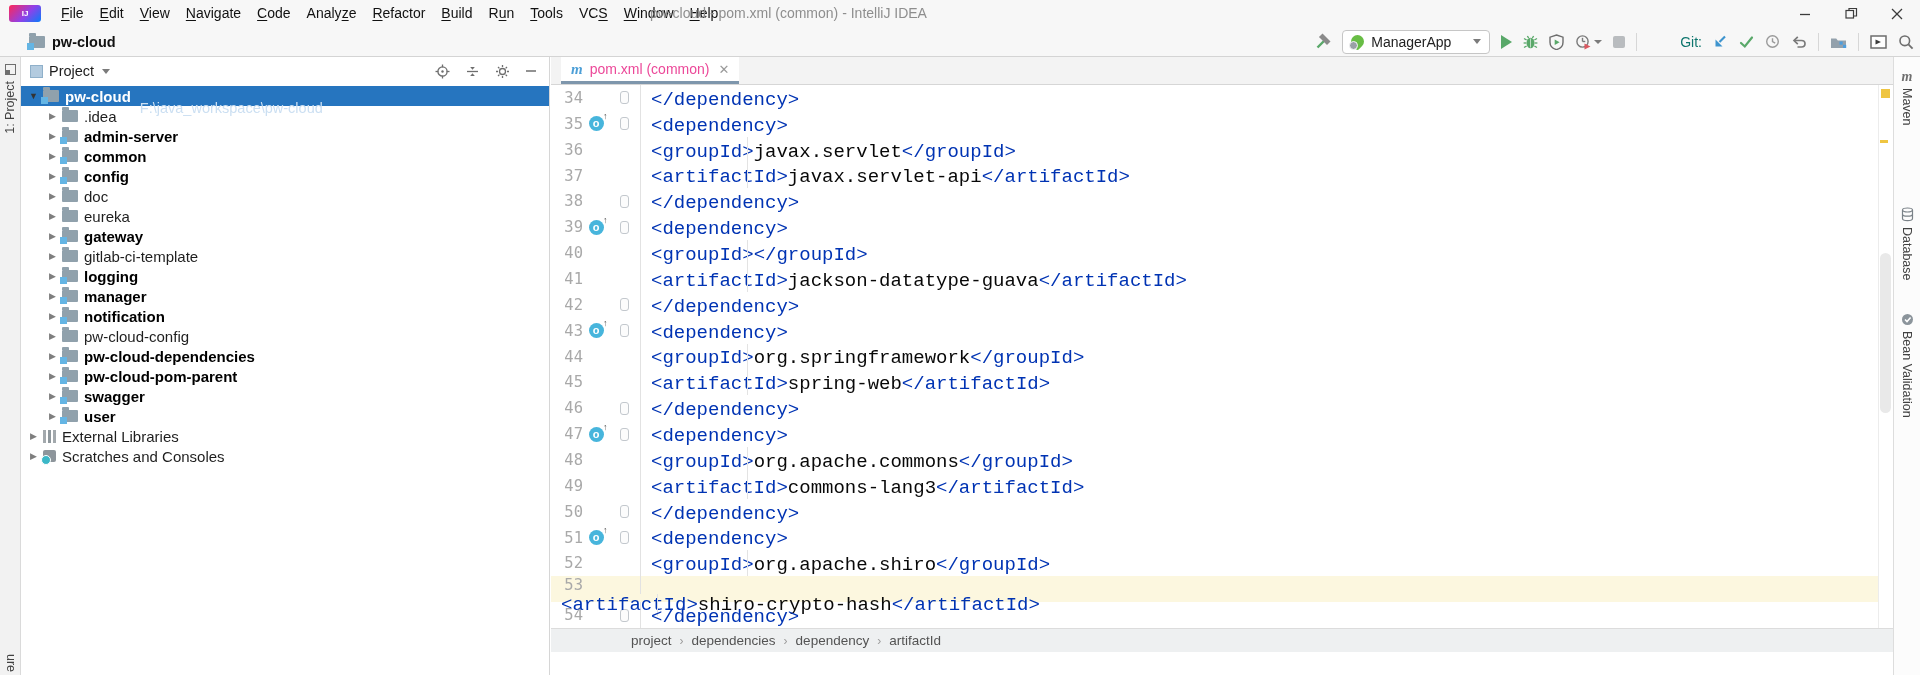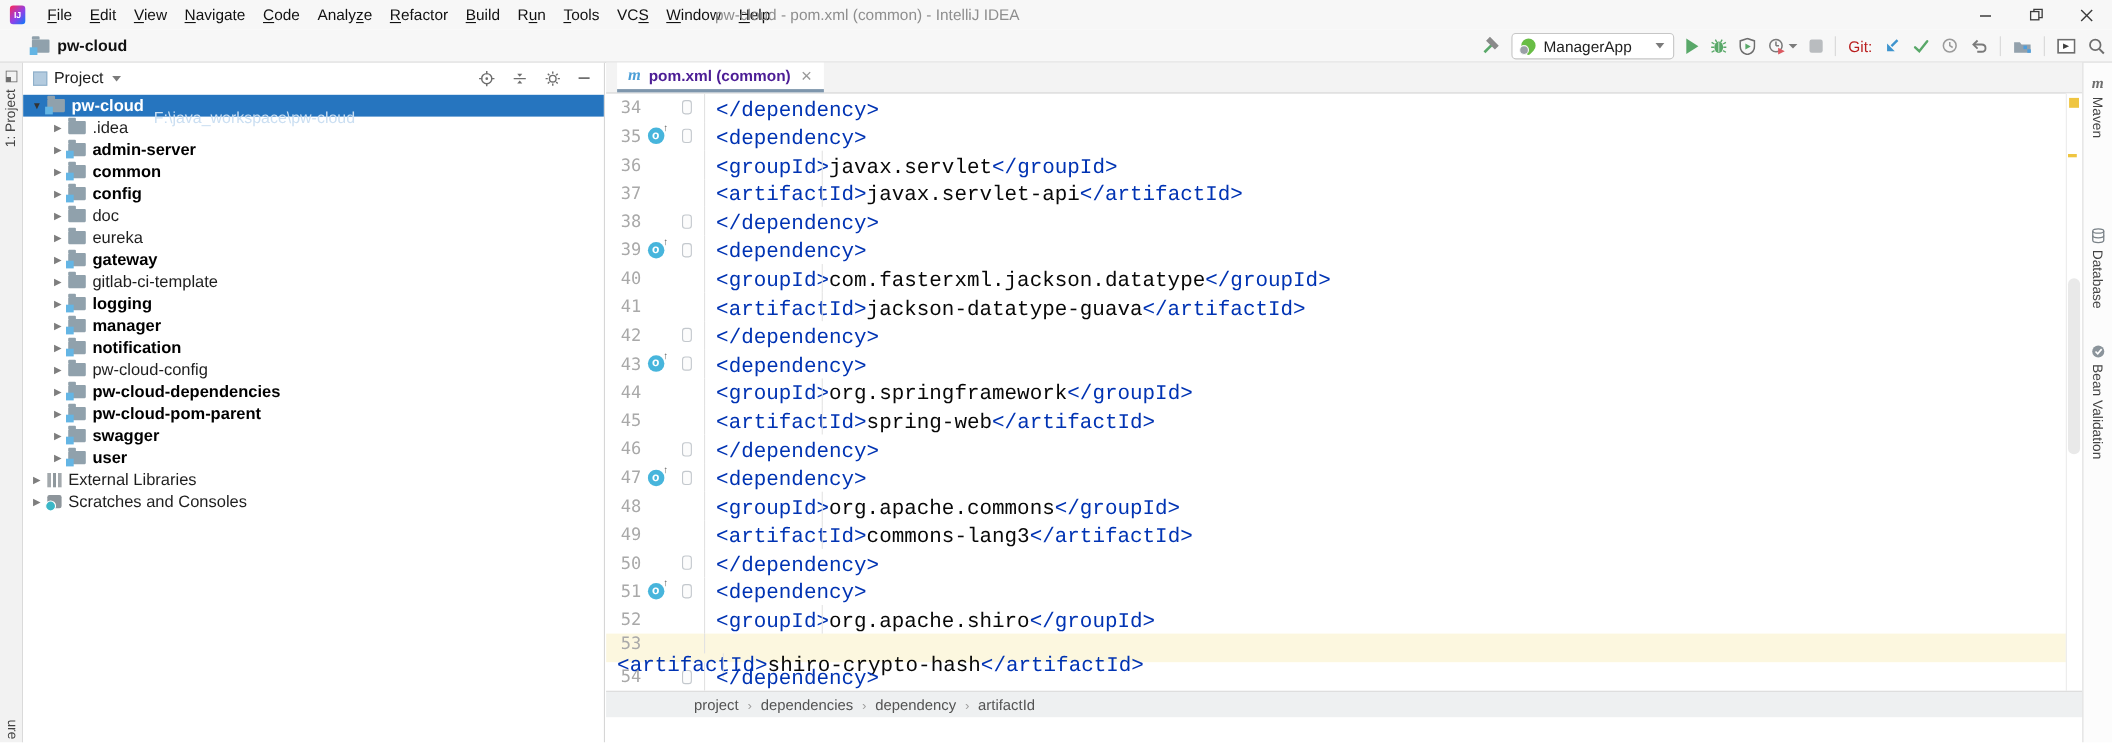--- a/index.html
+++ b/index.html
@@ -1,21 +1,21 @@
 <!DOCTYPE html>
 <html><head>
 <meta charset="utf-8">
 <style>
   html,body{margin:0;padding:0;}
   body{width:1920px;height:675px;position:relative;overflow:hidden;background:#fff;
        font-family:"Liberation Sans",sans-serif;color:#1a1a1a;}
   svg{display:block}
   
   .titlebar{position:absolute;top:0;left:0;right:0;height:27px;background:#f7f7f7;display:flex;align-items:center;}
-  .ijlogo{width:14px;height:17px;margin-left:9px;border-radius:3px;flex:none;
+  .ijlogo{width:32px;height:17px;margin-left:9px;border-radius:3px;flex:none;
           background:linear-gradient(135deg,#fe2857,#8f41e9 55%,#087cfa);
           color:#fff;font-size:8px;font-weight:bold;display:flex;align-items:center;justify-content:center;}
   .menus{display:flex;margin-left:12px;}
   .menu-item{padding:0 8px;font-size:14px;color:#111;line-height:27px;cursor:default;}
   .menu-item u{text-underline-offset:2px;}
   .wtitle{position:absolute;left:650px;top:0;line-height:27px;font-size:14px;color:#8e8e8e;white-space:nowrap;}
   .wctrls{position:absolute;right:0;top:0;height:27px;display:flex;}
   .wc{width:46px;height:27px;display:flex;align-items:center;justify-content:center;}
   
   .toolbar{position:absolute;top:27px;left:0;right:0;height:29px;background:#f7f7f7;border-bottom:1px solid #d4d4d4;}
@@ -25,21 +25,21 @@
   .tbtn{display:flex;align-items:center;justify-content:center;}
   .combo{height:22px;background:#fff;border:1px solid #c6c6c6;border-radius:4px;display:flex;align-items:center;
          padding:0 8px;gap:7px;min-width:130px;}
   .combo .cname{font-size:14px;color:#222;}
   .caret{width:0;height:0;border-left:4px solid transparent;border-right:4px solid transparent;border-top:5px solid #7b7b7b;margin-left:auto;}
   .leafwrap{position:relative;width:13px;height:13px;flex:none;}
   .leaf{position:absolute;inset:0;background:#68BD45;border-radius:50% 50% 50% 2px;transform:rotate(-45deg);}
   .leafgear{position:absolute;left:-2px;bottom:-2px;width:7px;height:7px;border-radius:50%;background:#9aa0a6;border:1px solid #f7f7f7;}
   .runplay{width:0;height:0;border-top:7px solid transparent;border-bottom:7px solid transparent;border-left:11px solid #59A869;}
   .stopsq{width:12px;height:12px;background:#b9bcbf;border-radius:2px;}
-  .gittext{font-size:14px;color:#b91c1c;}
+  .gittext{font-size:14px;color:#0f766e;margin-left:32px;}
   .tdivider{width:1px;height:18px;background:#d7d7d7;}
   
   .main{position:absolute;top:57px;left:0;right:0;bottom:0;}
   
   .lstripe{position:absolute;left:0;top:0;bottom:0;width:21px;background:#f2f2f2;border-right:1px solid #dadada;box-sizing:border-box;}
   .lstripe .twicon{position:absolute;left:5px;top:7px;}
   .vtext-up{writing-mode:vertical-rl;transform:rotate(180deg);font-size:12.5px;color:#424242;}
   .vtext-down{writing-mode:vertical-rl;font-size:12.5px;color:#424242;}
   .lstripe-top-label{position:absolute;left:3px;top:24px;}
   .lstripe-bottom-label{position:absolute;left:4px;bottom:3px;}
@@ -67,21 +67,21 @@
   .tlabel{color:#1e1e1e;}
   .tlabel.b{font-weight:bold;color:#000;}
   .trow.sel .tlabel{color:#fff;}
   .tpath{margin-left:9px;color:#cbdff2;font-size:14.5px;margin-top:24px;}
   
   .editor{position:absolute;left:551px;top:0;right:27px;bottom:0;background:#fff;}
   .tabbar{height:27px;background:#f3f3f3;border-bottom:1px solid #d6d6d6;display:flex;}
   .tab{margin-left:10px;height:27px;box-sizing:border-box;background:#fff;display:flex;align-items:center;
        padding:0 10px;gap:7px;border-bottom:3px solid #7e96ac;}
   .tab .mico{color:#4d9fd7;font-style:italic;font-weight:bold;font-size:15px;font-family:"Liberation Serif",serif;}
-  .tab .ttl{font-size:14px;color:#4c1d95;font-weight:bold;}
+  .tab .ttl{font-size:14px;color:#ec4899;}
   .tab .tx{color:#9a9a9a;font-size:13px;margin-left:2px;}
   .codewrap{position:absolute;top:28px;left:0;right:0;bottom:47px;overflow:hidden;}
   .cl{height:25.86px;display:flex;align-items:center;font-family:"DejaVu Sans Mono",monospace;font-size:19px;white-space:pre;}
   .cl.hl{background:#FCF7DF;flex-direction:column;}
   .gut{width:90px;flex:none;align-self:stretch;display:flex;align-items:center;border-right:1px solid #e2e2e2;box-sizing:border-box;}
   .ln{width:32px;text-align:right;color:#a9a9a9;font-size:15.5px;flex:none;}
   .islot{width:26px;flex:none;display:flex;justify-content:center;}
   .fslot{width:30px;flex:none;display:flex;justify-content:center;}
   .gi{width:15px;height:15px;border-radius:50%;background:#47B5DC;color:#fff;font-size:11px;line-height:14px;text-align:center;
       font-weight:bold;font-family:"Liberation Sans",sans-serif;position:relative;}
@@ -421,21 +421,21 @@
         <span class="tx">✕</span>
       </div>
     </div>
     <div class="codewrap" id="codewrap">
         <div class="cl"><div class="gut"><span class="ln">34</span><span class="islot"></span><span class="fslot"><span class="fm c"></span></span></div><div class="ctext">        <span class="tk-tag">&lt;/dependency&gt;</span></div></div>
         <div class="cl"><div class="gut"><span class="ln">35</span><span class="islot"><span class="gi">o</span></span><span class="fslot"><span class="fm o"></span></span></div><div class="ctext">        <span class="tk-tag">&lt;dependency&gt;</span></div></div>
         <div class="cl"><div class="gut"><span class="ln">36</span><span class="islot"></span><span class="fslot"></span></div><div class="ctext g">            <span class="tk-tag">&lt;groupId&gt;</span><span class="tk-txt">javax.servlet</span><span class="tk-tag">&lt;/groupId&gt;</span></div></div>
         <div class="cl"><div class="gut"><span class="ln">37</span><span class="islot"></span><span class="fslot"></span></div><div class="ctext g">            <span class="tk-tag">&lt;artifactId&gt;</span><span class="tk-txt">javax.servlet-api</span><span class="tk-tag">&lt;/artifactId&gt;</span></div></div>
         <div class="cl"><div class="gut"><span class="ln">38</span><span class="islot"></span><span class="fslot"><span class="fm c"></span></span></div><div class="ctext">        <span class="tk-tag">&lt;/dependency&gt;</span></div></div>
         <div class="cl"><div class="gut"><span class="ln">39</span><span class="islot"><span class="gi">o</span></span><span class="fslot"><span class="fm o"></span></span></div><div class="ctext">        <span class="tk-tag">&lt;dependency&gt;</span></div></div>
-        <div class="cl"><div class="gut"><span class="ln">40</span><span class="islot"></span><span class="fslot"></span></div><div class="ctext g">            <span class="tk-tag">&lt;groupId&gt;</span><span class="tk-txt">com.fasterxml.jackson.datatype</span><span class="tk-tag">&lt;/groupId&gt;</span></div></div>
+        <div class="cl"><div class="gut"><span class="ln">40</span><span class="islot"></span><span class="fslot"></span></div><div class="ctext g">            <span class="tk-tag">&lt;groupId&gt;</span><span class="tk-tag">&lt;/groupId&gt;</span></div></div>
         <div class="cl"><div class="gut"><span class="ln">41</span><span class="islot"></span><span class="fslot"></span></div><div class="ctext g">            <span class="tk-tag">&lt;artifactId&gt;</span><span class="tk-txt">jackson-datatype-guava</span><span class="tk-tag">&lt;/artifactId&gt;</span></div></div>
         <div class="cl"><div class="gut"><span class="ln">42</span><span class="islot"></span><span class="fslot"><span class="fm c"></span></span></div><div class="ctext">        <span class="tk-tag">&lt;/dependency&gt;</span></div></div>
         <div class="cl"><div class="gut"><span class="ln">43</span><span class="islot"><span class="gi">o</span></span><span class="fslot"><span class="fm o"></span></span></div><div class="ctext">        <span class="tk-tag">&lt;dependency&gt;</span></div></div>
         <div class="cl"><div class="gut"><span class="ln">44</span><span class="islot"></span><span class="fslot"></span></div><div class="ctext g">            <span class="tk-tag">&lt;groupId&gt;</span><span class="tk-txt">org.springframework</span><span class="tk-tag">&lt;/groupId&gt;</span></div></div>
         <div class="cl"><div class="gut"><span class="ln">45</span><span class="islot"></span><span class="fslot"></span></div><div class="ctext g">            <span class="tk-tag">&lt;artifactId&gt;</span><span class="tk-txt">spring-web</span><span class="tk-tag">&lt;/artifactId&gt;</span></div></div>
         <div class="cl"><div class="gut"><span class="ln">46</span><span class="islot"></span><span class="fslot"><span class="fm c"></span></span></div><div class="ctext">        <span class="tk-tag">&lt;/dependency&gt;</span></div></div>
         <div class="cl"><div class="gut"><span class="ln">47</span><span class="islot"><span class="gi">o</span></span><span class="fslot"><span class="fm o"></span></span></div><div class="ctext">        <span class="tk-tag">&lt;dependency&gt;</span></div></div>
         <div class="cl"><div class="gut"><span class="ln">48</span><span class="islot"></span><span class="fslot"></span></div><div class="ctext g">            <span class="tk-tag">&lt;groupId&gt;</span><span class="tk-txt">org.apache.commons</span><span class="tk-tag">&lt;/groupId&gt;</span></div></div>
         <div class="cl"><div class="gut"><span class="ln">49</span><span class="islot"></span><span class="fslot"></span></div><div class="ctext g">            <span class="tk-tag">&lt;artifactId&gt;</span><span class="tk-txt">commons-lang3</span><span class="tk-tag">&lt;/artifactId&gt;</span></div></div>
         <div class="cl"><div class="gut"><span class="ln">50</span><span class="islot"></span><span class="fslot"><span class="fm c"></span></span></div><div class="ctext">        <span class="tk-tag">&lt;/dependency&gt;</span></div></div>

